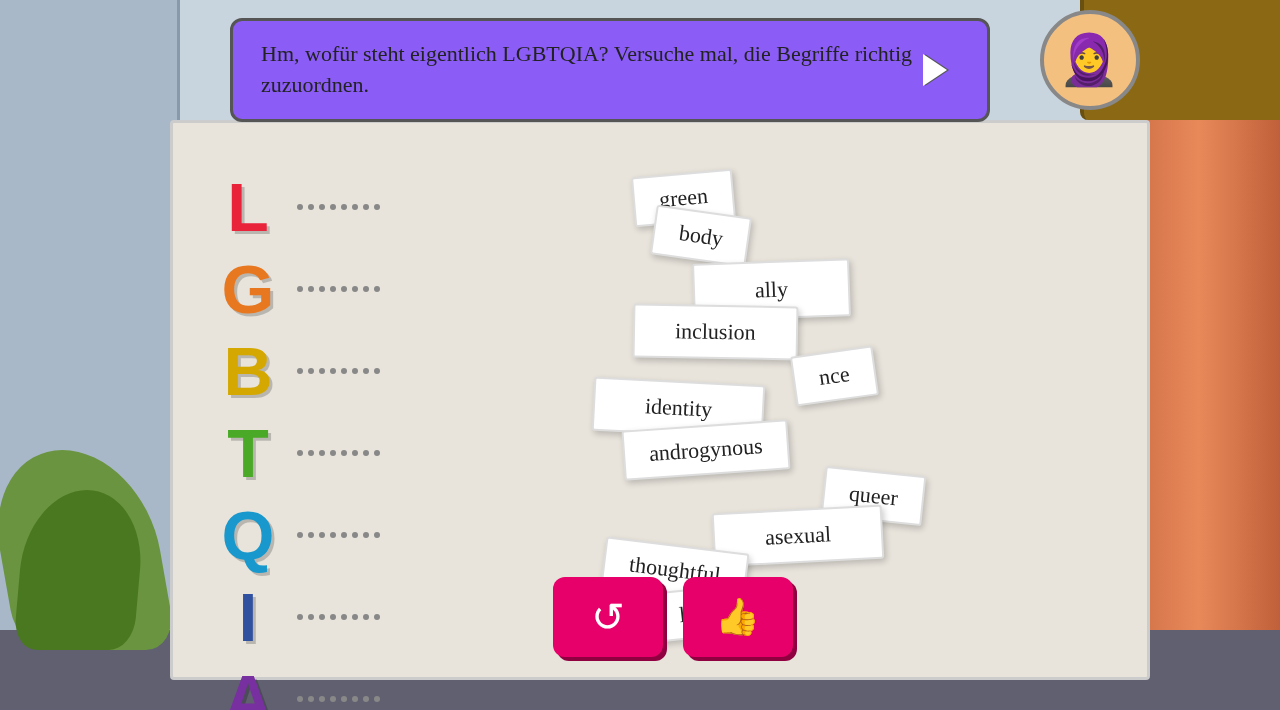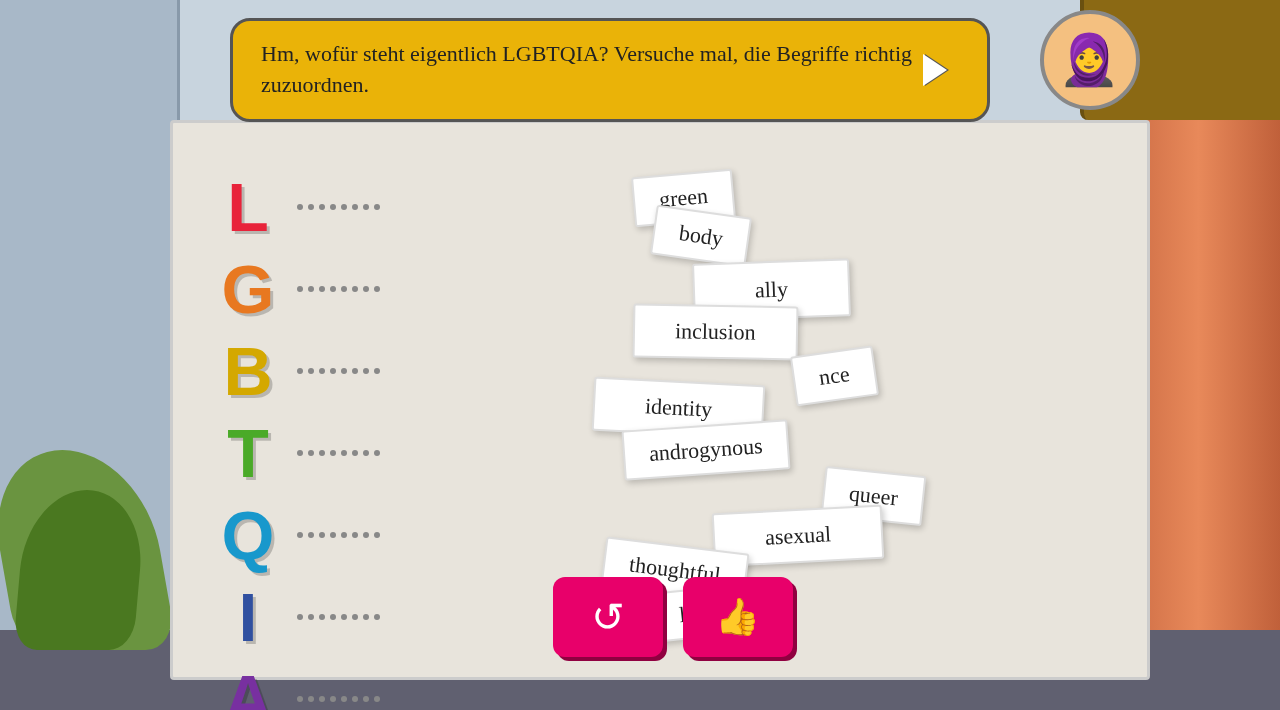--- a/index.html
+++ b/index.html
@@ -97,23 +97,23 @@
       border: 3px solid #ccc;
       border-radius: 4px;
     }
 
     
     .speech-bubble {
       position: absolute;
       top: 18px;
       left: 230px;
       width: 760px;
-      background: #eab308;
+      background: #8b5cf6;
       border: 3px solid #555;
-      border-radius: 20px;
+      border-radius: 12px;
       padding: 18px 28px;
       font-size: 22px;
       line-height: 1.4;
       color: #222;
       z-index: 10;
     }
     .speech-bubble::after {
       content: '';
       position: absolute;
       right: 40px;

